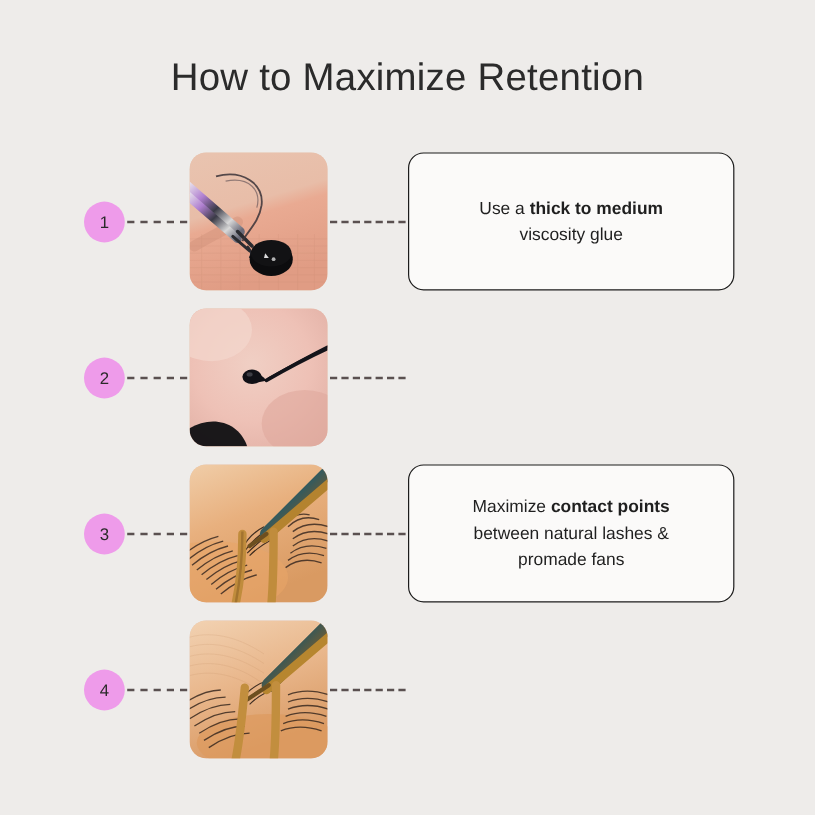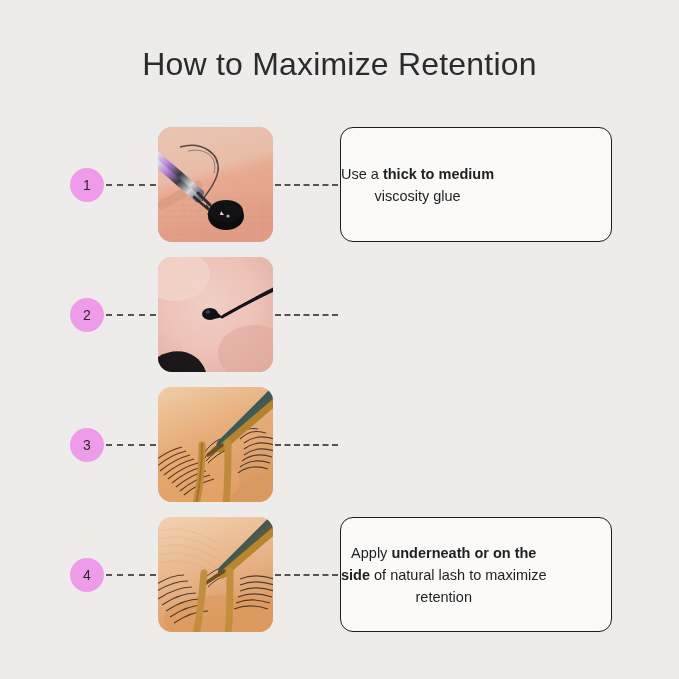--- a/index.html
+++ b/index.html
@@ -95,21 +95,21 @@
     left: 340px;
     top: 0;
     width: 272px;
     height: 115px;
     box-sizing: border-box;
     border: 1.3px solid #1c1c1c;
     border-radius: 13px;
     background: #fbfaf9;
     display: flex;
     flex-direction: column;
-    align-items: flex-start;
+    align-items: center;
     justify-content: center;
     padding: 6px 0;
     text-align: center;
   }
   .card-main {
     font-size: 14.5px;
     font-weight: 400;
     color: #1f1f1f;
     line-height: 22px;
   }
@@ -269,20 +269,23 @@
           </g>
           <path d="M118 4 L 64 58" stroke="url(#tw3)" stroke-width="11" stroke-linecap="round"></path>
           <path d="M118 14 L 62 62" stroke="#b4832f" stroke-width="7" stroke-linecap="round"></path>
           <path d="M64 58 L 50 68" stroke="#6d4f1f" stroke-width="3.5" stroke-linecap="round"></path>
           <path d="M44 58 C 44 80, 42 100, 38 118" stroke="#c08c3c" stroke-width="7" fill="none" stroke-linecap="round"></path>
           <path d="M70 56 C 70 78, 70 98, 68 118" stroke="#c08c3c" stroke-width="7" fill="none" stroke-linecap="round"></path>
           <path d="M44 56 C 44 78, 42 98, 38 118" stroke="#8d6226" stroke-width="2" fill="none" opacity="0.6"></path>
         </svg>
       </div>
       <div class="dash dash-right"></div>
+      <div class="card">
+        <div class="card-main">Maximize <b>contact points</b><br>between natural lashes &amp;<br>promade fans</div>
+      </div>
     </div>
 
     <div class="row">
       <div class="badge">4</div>
       <div class="dash dash-left"></div>
       <div class="thumb">
         <svg viewBox="0 0 115 115" xmlns="http://www.w3.org/2000/svg" aria-hidden="true">
           <defs>
             <linearGradient id="skin4" x1="0" y1="0" x2="0.35" y2="1">
               <stop offset="0%" stop-color="#f2d2b2"></stop>
@@ -328,19 +331,16 @@
             <path d="M50 70 C 56 64, 62 60, 70 58"></path>
           </g>
           <path d="M118 2 L 66 54" stroke="url(#tw4)" stroke-width="12" stroke-linecap="round"></path>
           <path d="M118 12 L 64 58" stroke="#b7862f" stroke-width="7" stroke-linecap="round"></path>
           <path d="M66 54 L 48 66" stroke="#6d4f1f" stroke-width="3.5" stroke-linecap="round"></path>
           <path d="M46 56 C 44 78, 42 98, 38 118" stroke="#c28e3e" stroke-width="7" fill="none" stroke-linecap="round"></path>
           <path d="M72 54 C 72 76, 72 98, 70 118" stroke="#c28e3e" stroke-width="7" fill="none" stroke-linecap="round"></path>
         </svg>
       </div>
       <div class="dash dash-right"></div>
-      <div class="card">
-        <div class="card-main">Apply <b>underneath or on the</b><br><b>side</b> of natural lash to maximize<br>retention</div>
-      </div>
     </div>
 
   </div>
 </div>
 
 </body></html>

